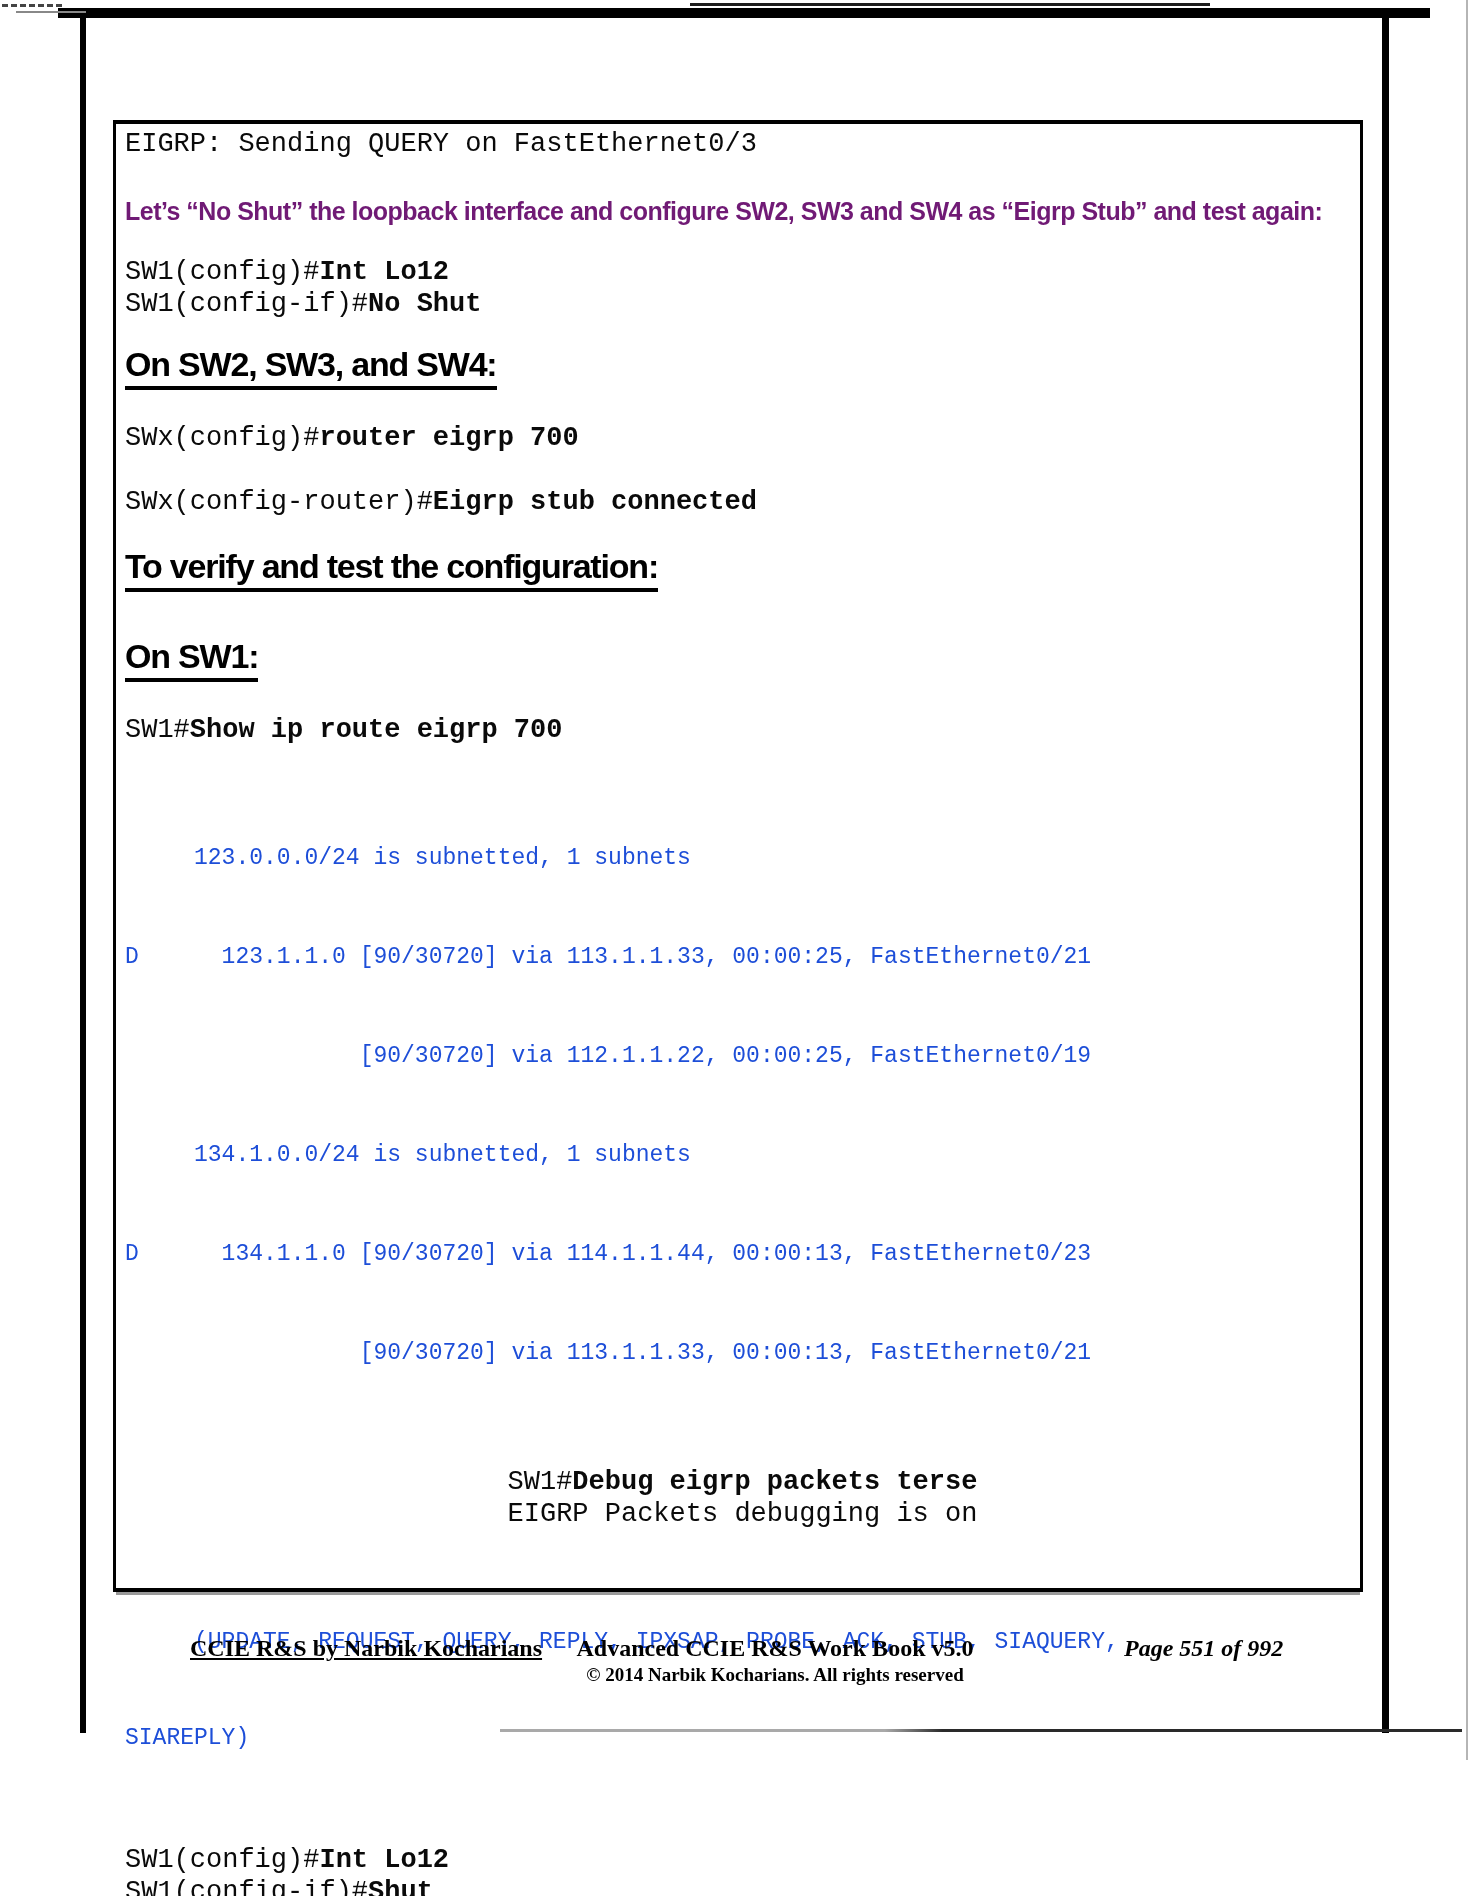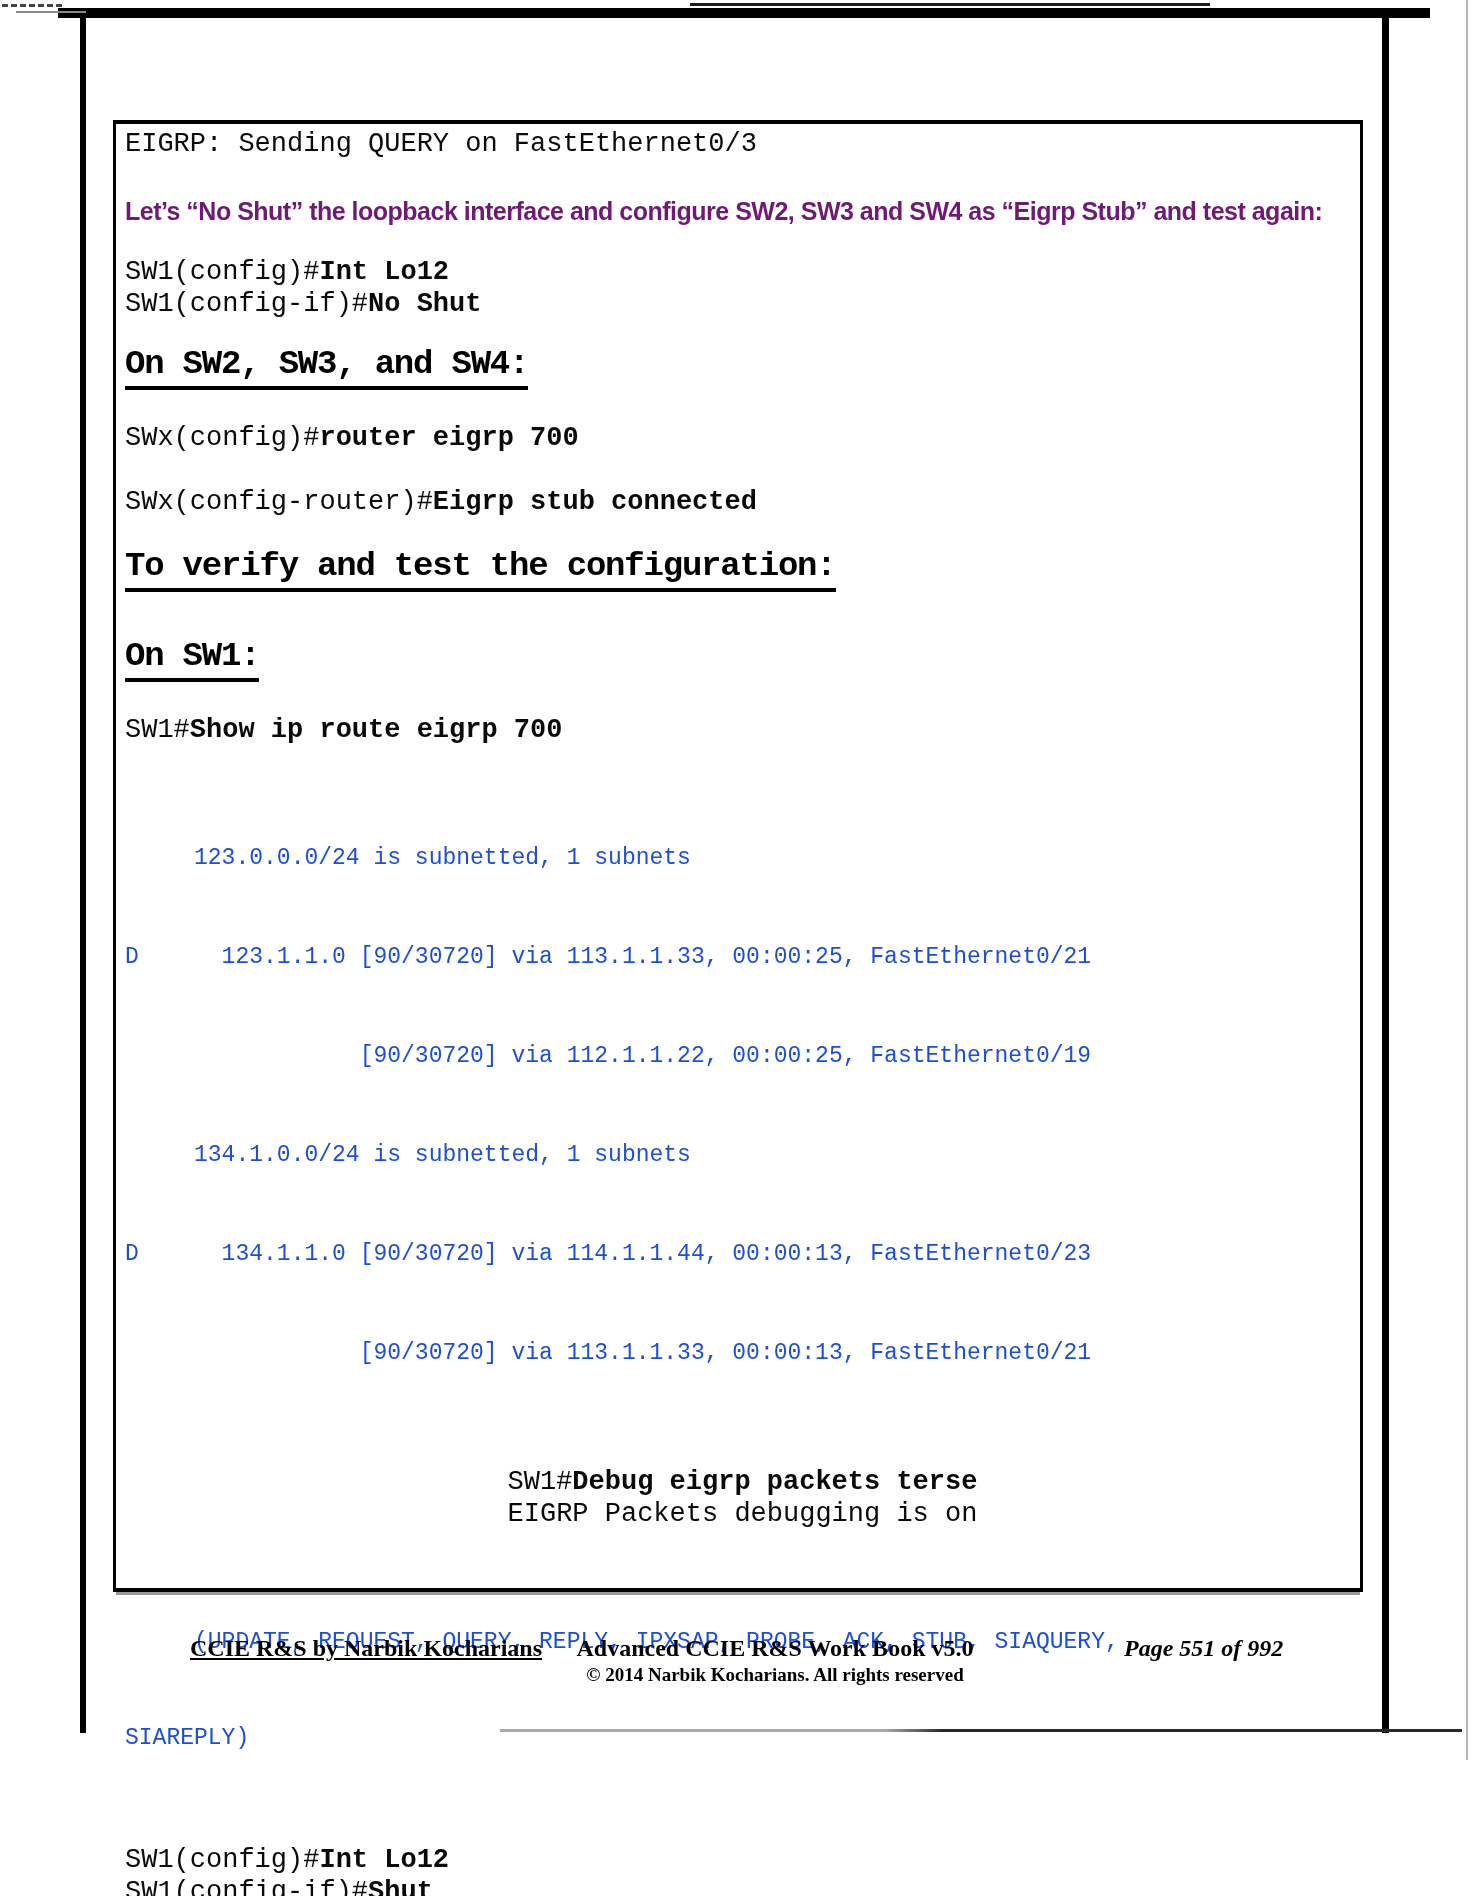--- a/index.html
+++ b/index.html
@@ -24,21 +24,21 @@
 
   
   .mono{font-family:"Liberation Mono",monospace;font-size:27px;line-height:32px;
         white-space:pre;color:#0a0a0a;}
   .mono .b{font-weight:bold;}
   .pre{font-family:Liberation Mono, monospace;font-size:23px;white-space:pre;color:#1d4ed8;}
   .pre.route{line-height:33px;}
   .pre.types{line-height:32px;}
   .sans{font-family:"Liberation Sans",sans-serif;font-weight:bold;font-size:25px;line-height:38px;
         letter-spacing:-0.5px;white-space:nowrap;color:#701a75;}
-  .uh{display:inline-block;font-family:Liberation Mono, monospace;font-weight:bold;font-size:34px;
+  .uh{display:inline-block;font-family:Liberation Sans, sans-serif;font-weight:bold;font-size:34px;
       line-height:40px;letter-spacing:-1.2px;border-bottom:4px solid #000;padding-bottom:2px;}
 
   
   .m-intro{margin-top:32px;}
   .m-cfg1{margin-top:26px;}
   .m-h-sw234{margin-top:24px;}
   .m-router{margin-top:32px;}
   .m-stub{margin-top:32px;}
   .m-h-verify{margin-top:28px;}
   .m-h-sw1{margin-top:44px;}

